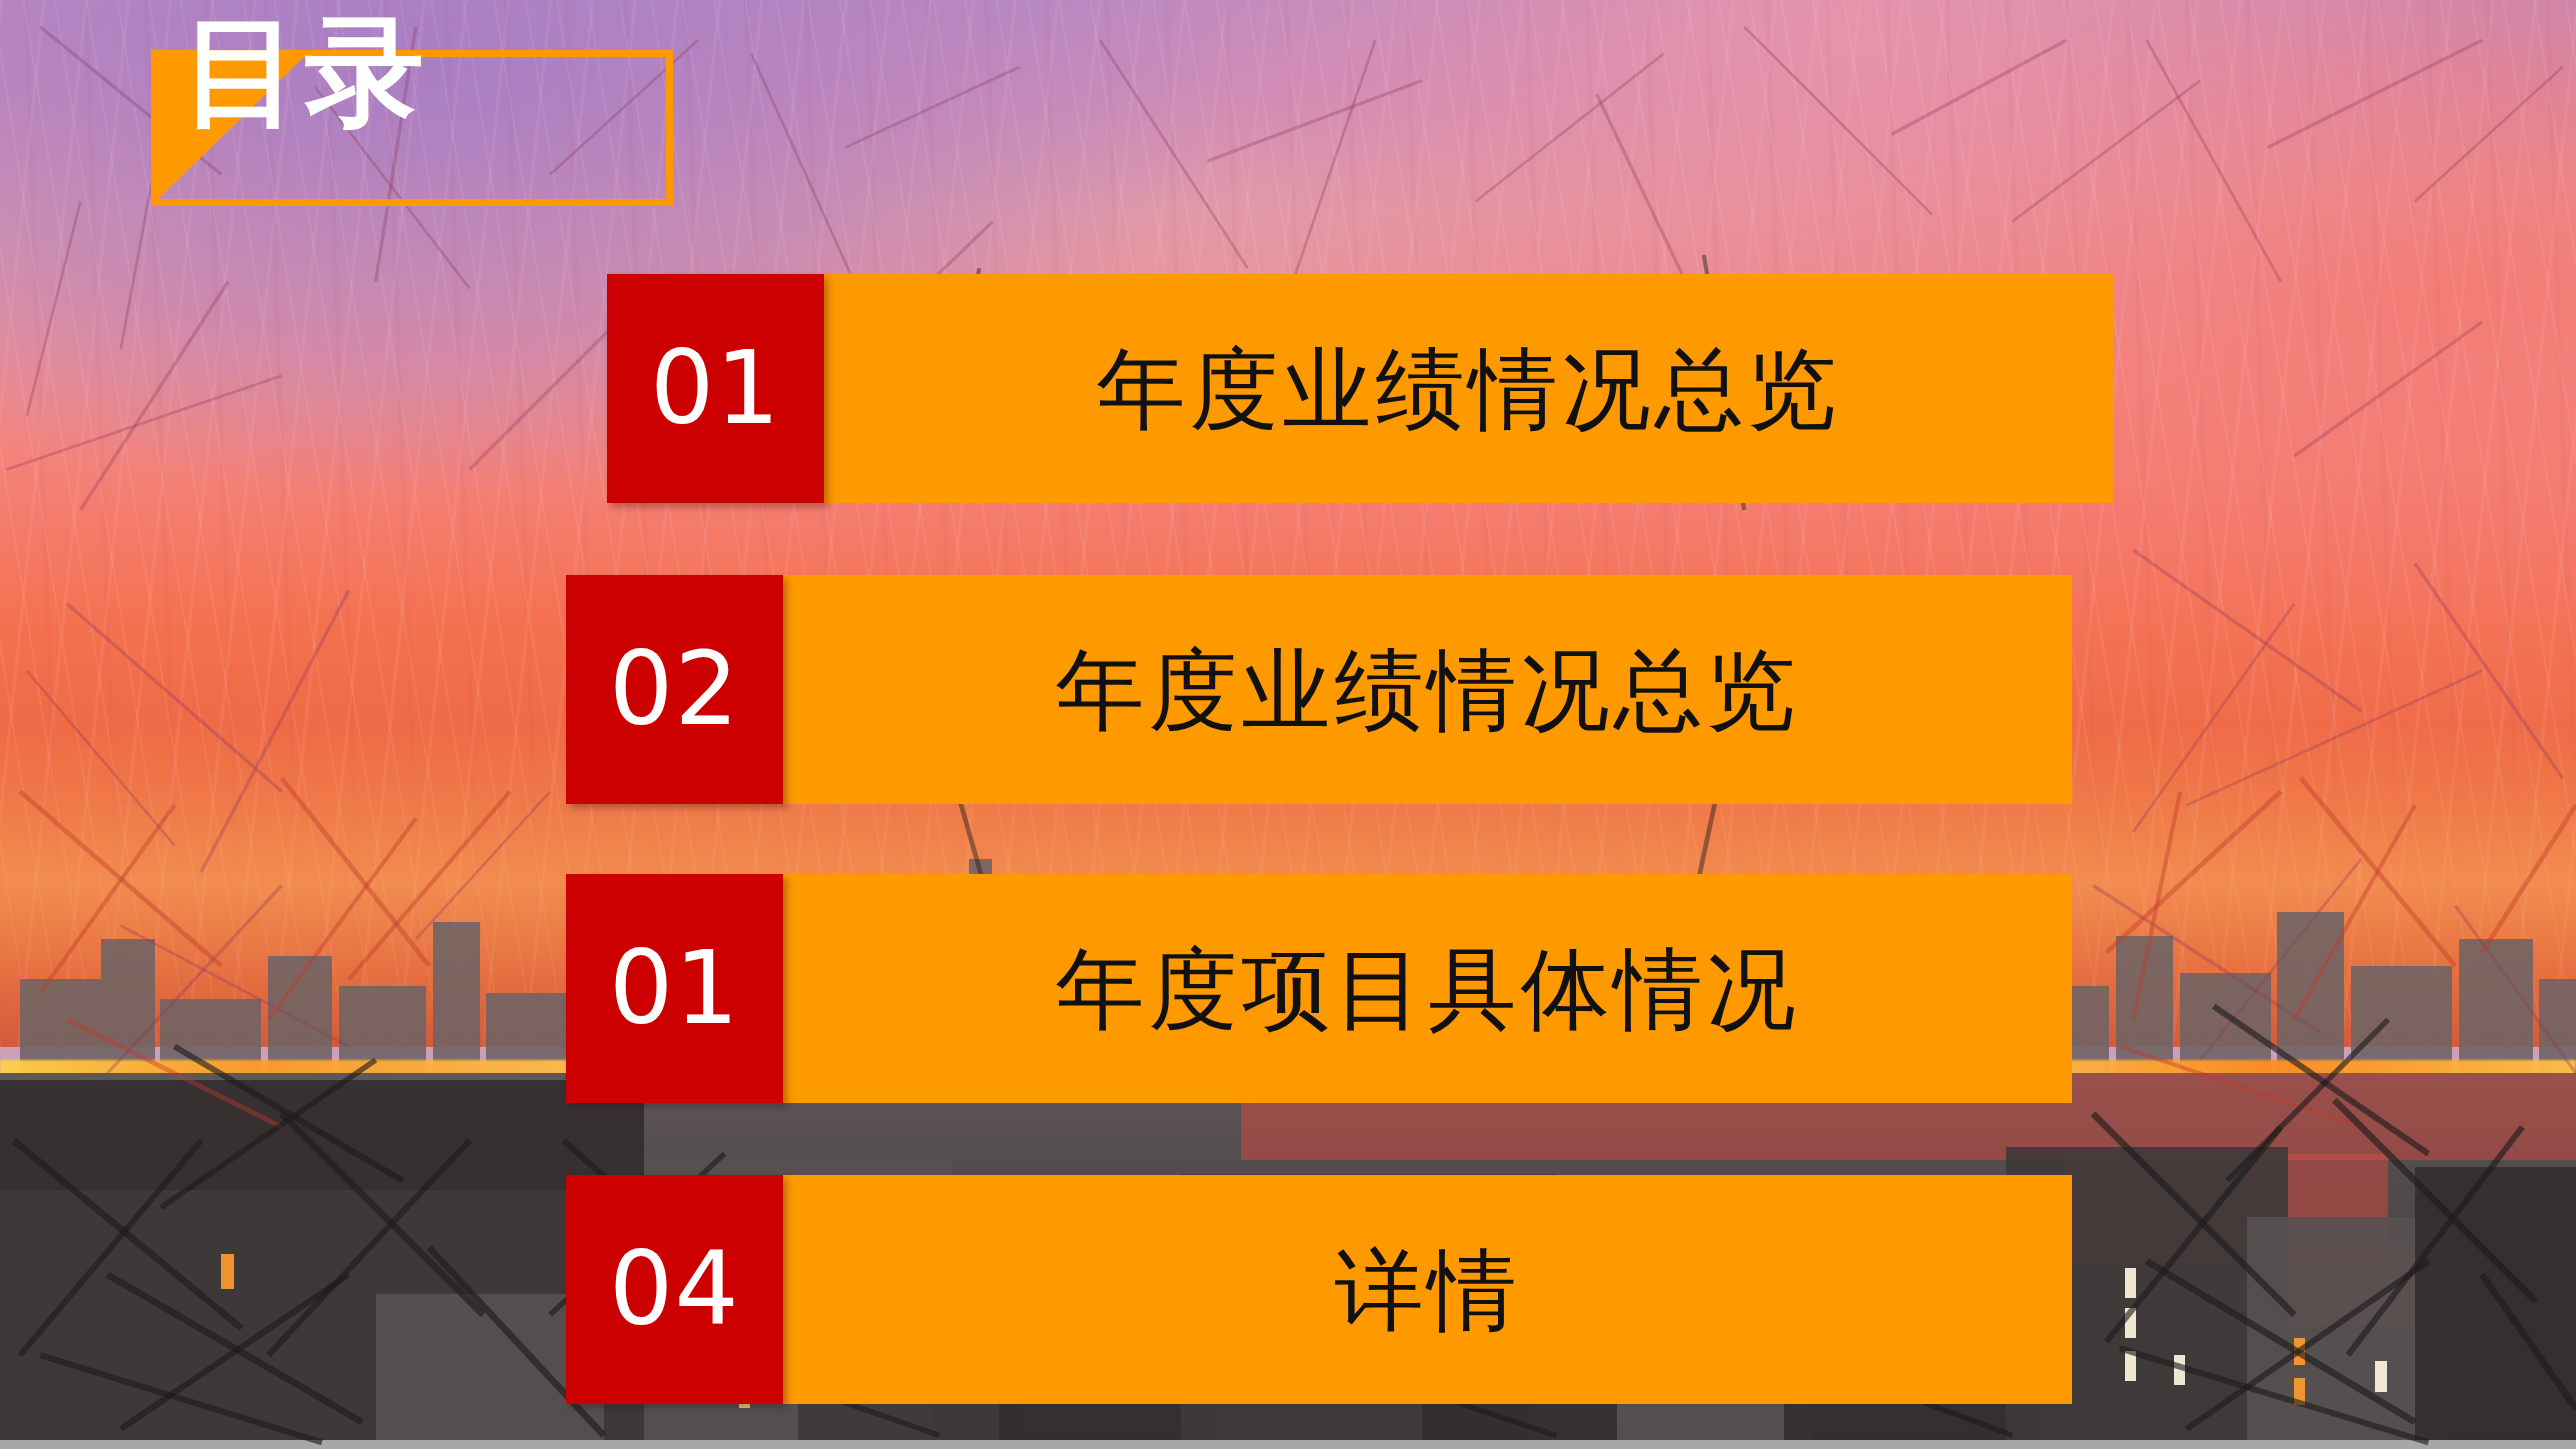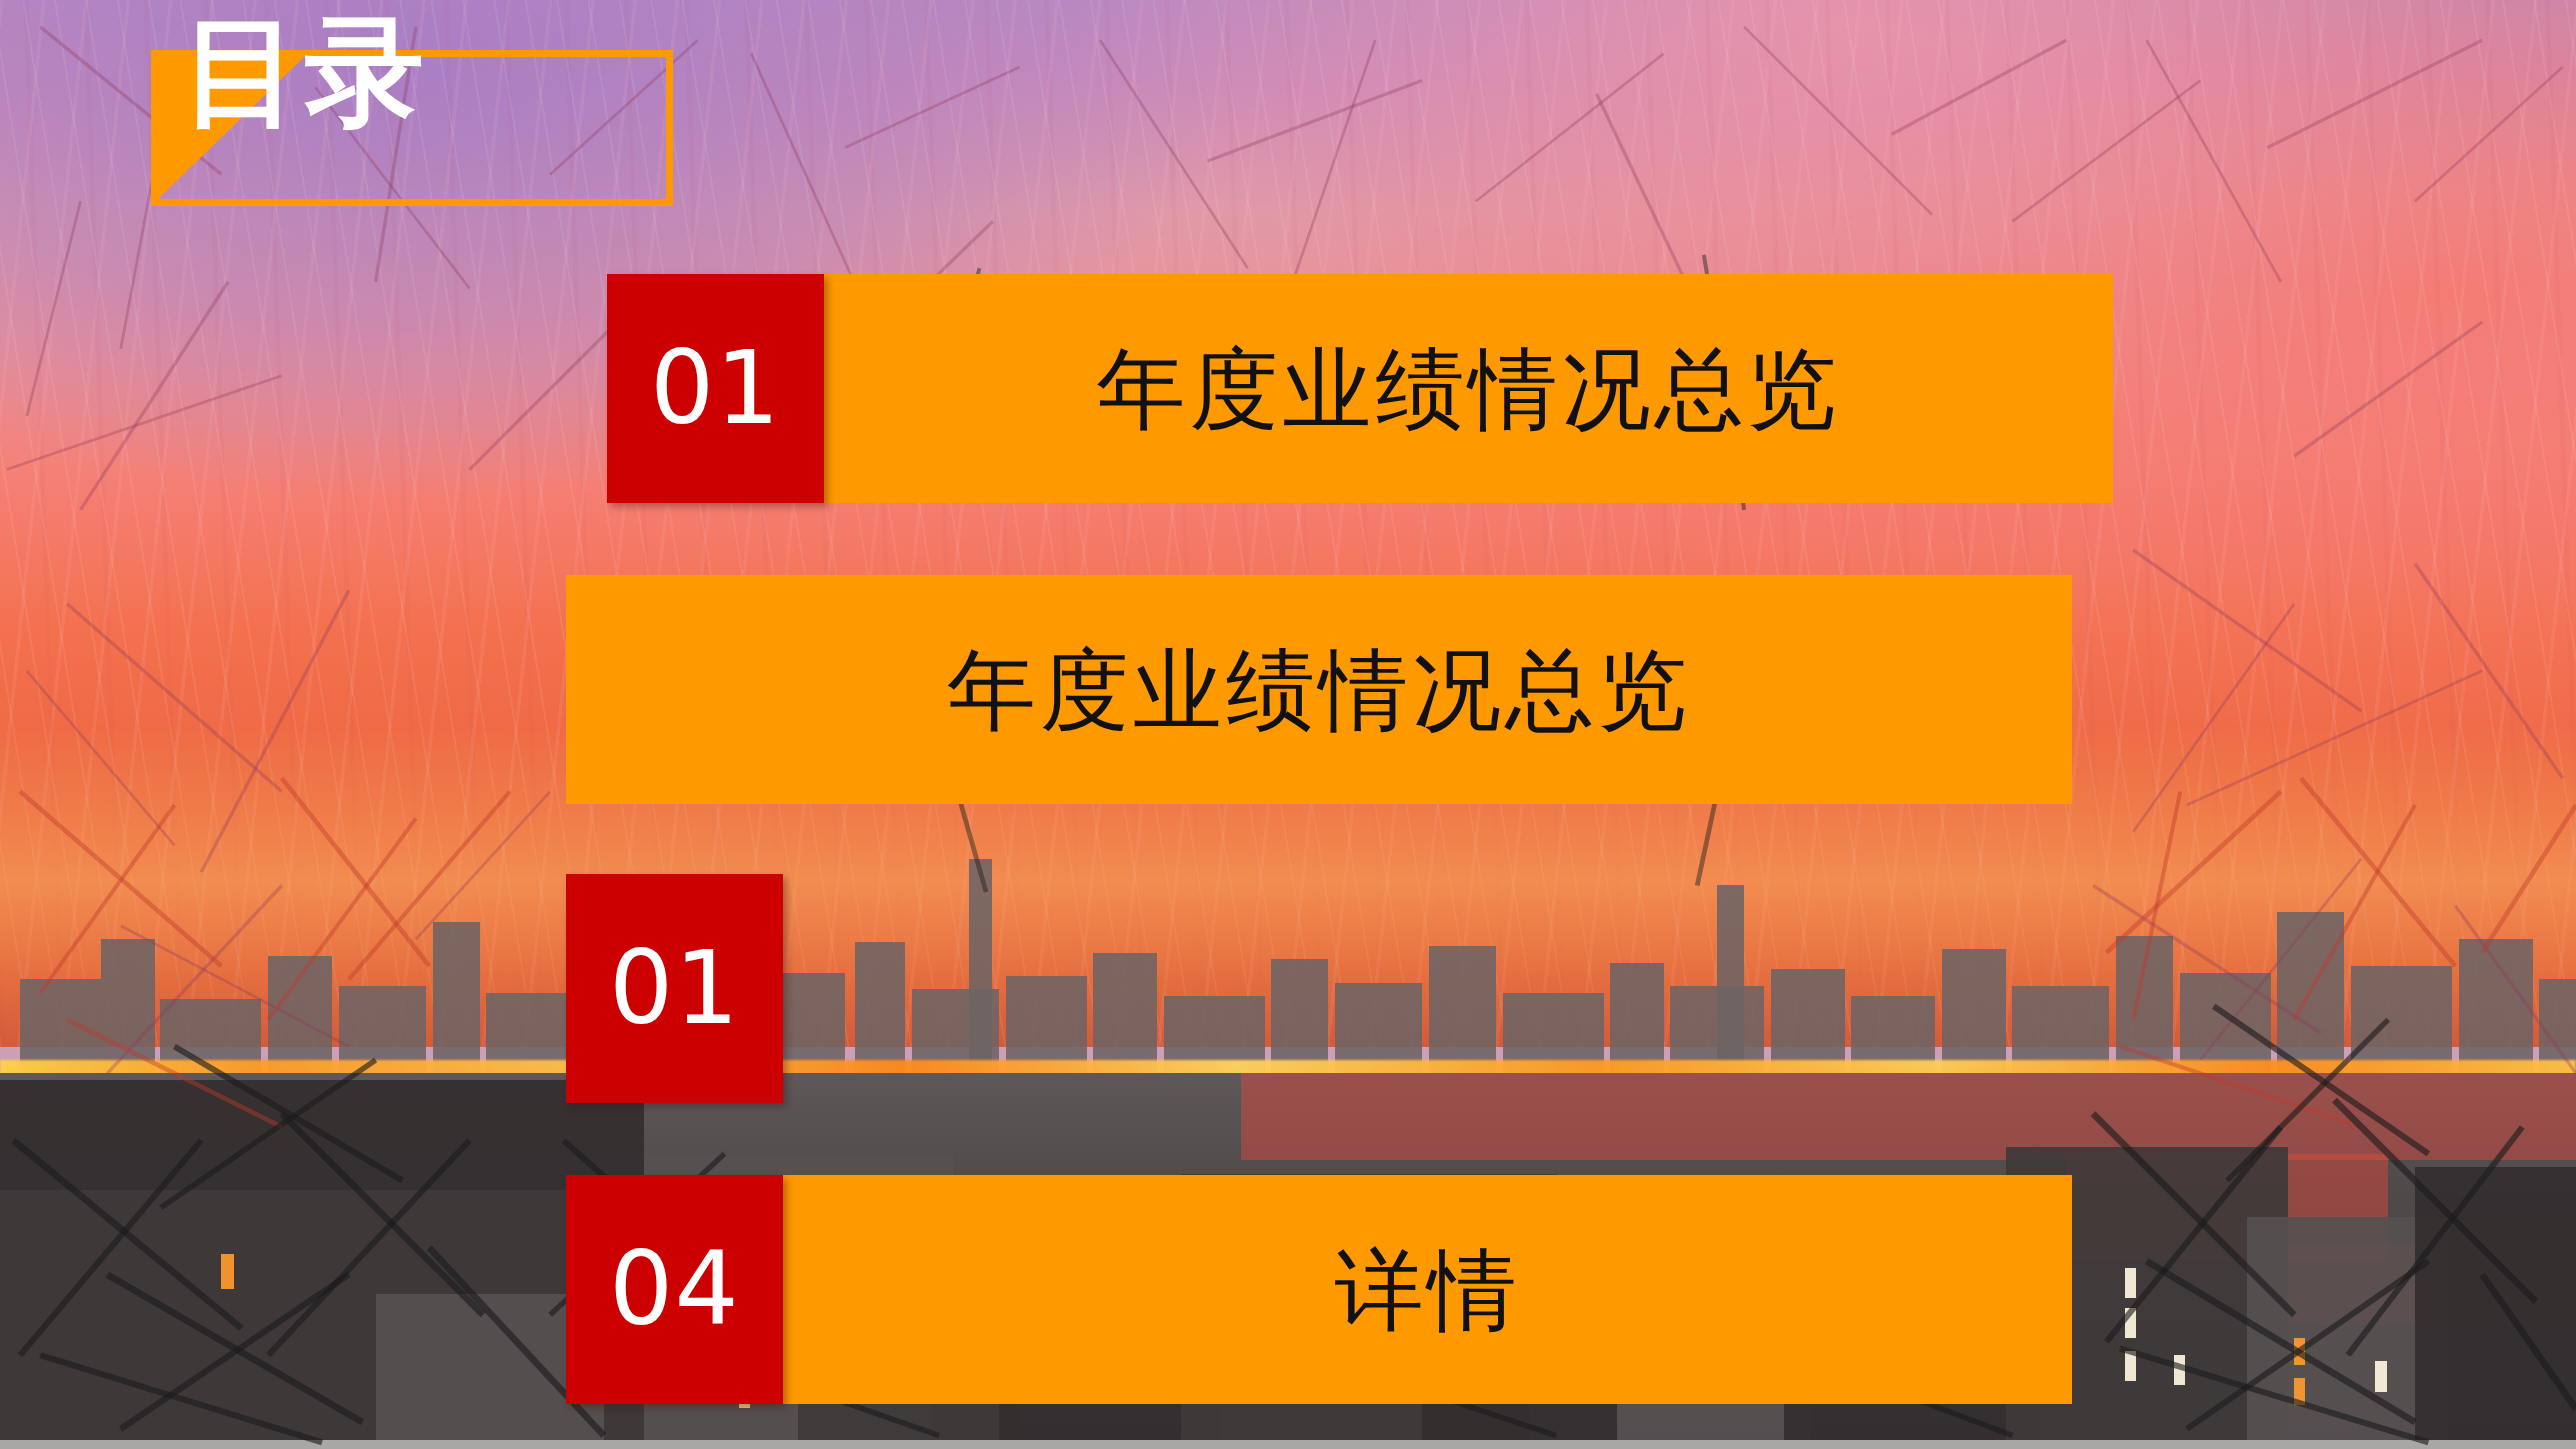--- a/index.html
+++ b/index.html
@@ -322,29 +322,35 @@
   <div class="row" style="left:566px;top:274px;width:1506px;padding-left:41px;">
     <div class="num-box">
       <span class="num">01</span>
     </div>
     <div class="label-box">
       <span class="label">年度业绩情况总览</span>
     </div>
   </div>
 
   <div class="row" style="left:566px;top:575px;width:1506px;">
+    <div class="num-box">
+      <span class="num">02</span>
+    </div>
     <div class="label-box">
       <span class="label">年度业绩情况总览</span>
     </div>
   </div>
 
   <div class="row" style="left:566px;top:874px;width:1506px;">
     <div class="num-box">
       <span class="num">01</span>
     </div>
+    <div class="label-box">
+      <span class="label">年度项目具体情况</span>
+    </div>
   </div>
 
   <div class="row" style="left:566px;top:1175px;width:1506px;justify-content:space-between;">
     <div class="num-box">
       <span class="num">04</span>
     </div>
     <div class="label-box">
       <span class="label">详情</span>
     </div>
   </div>

